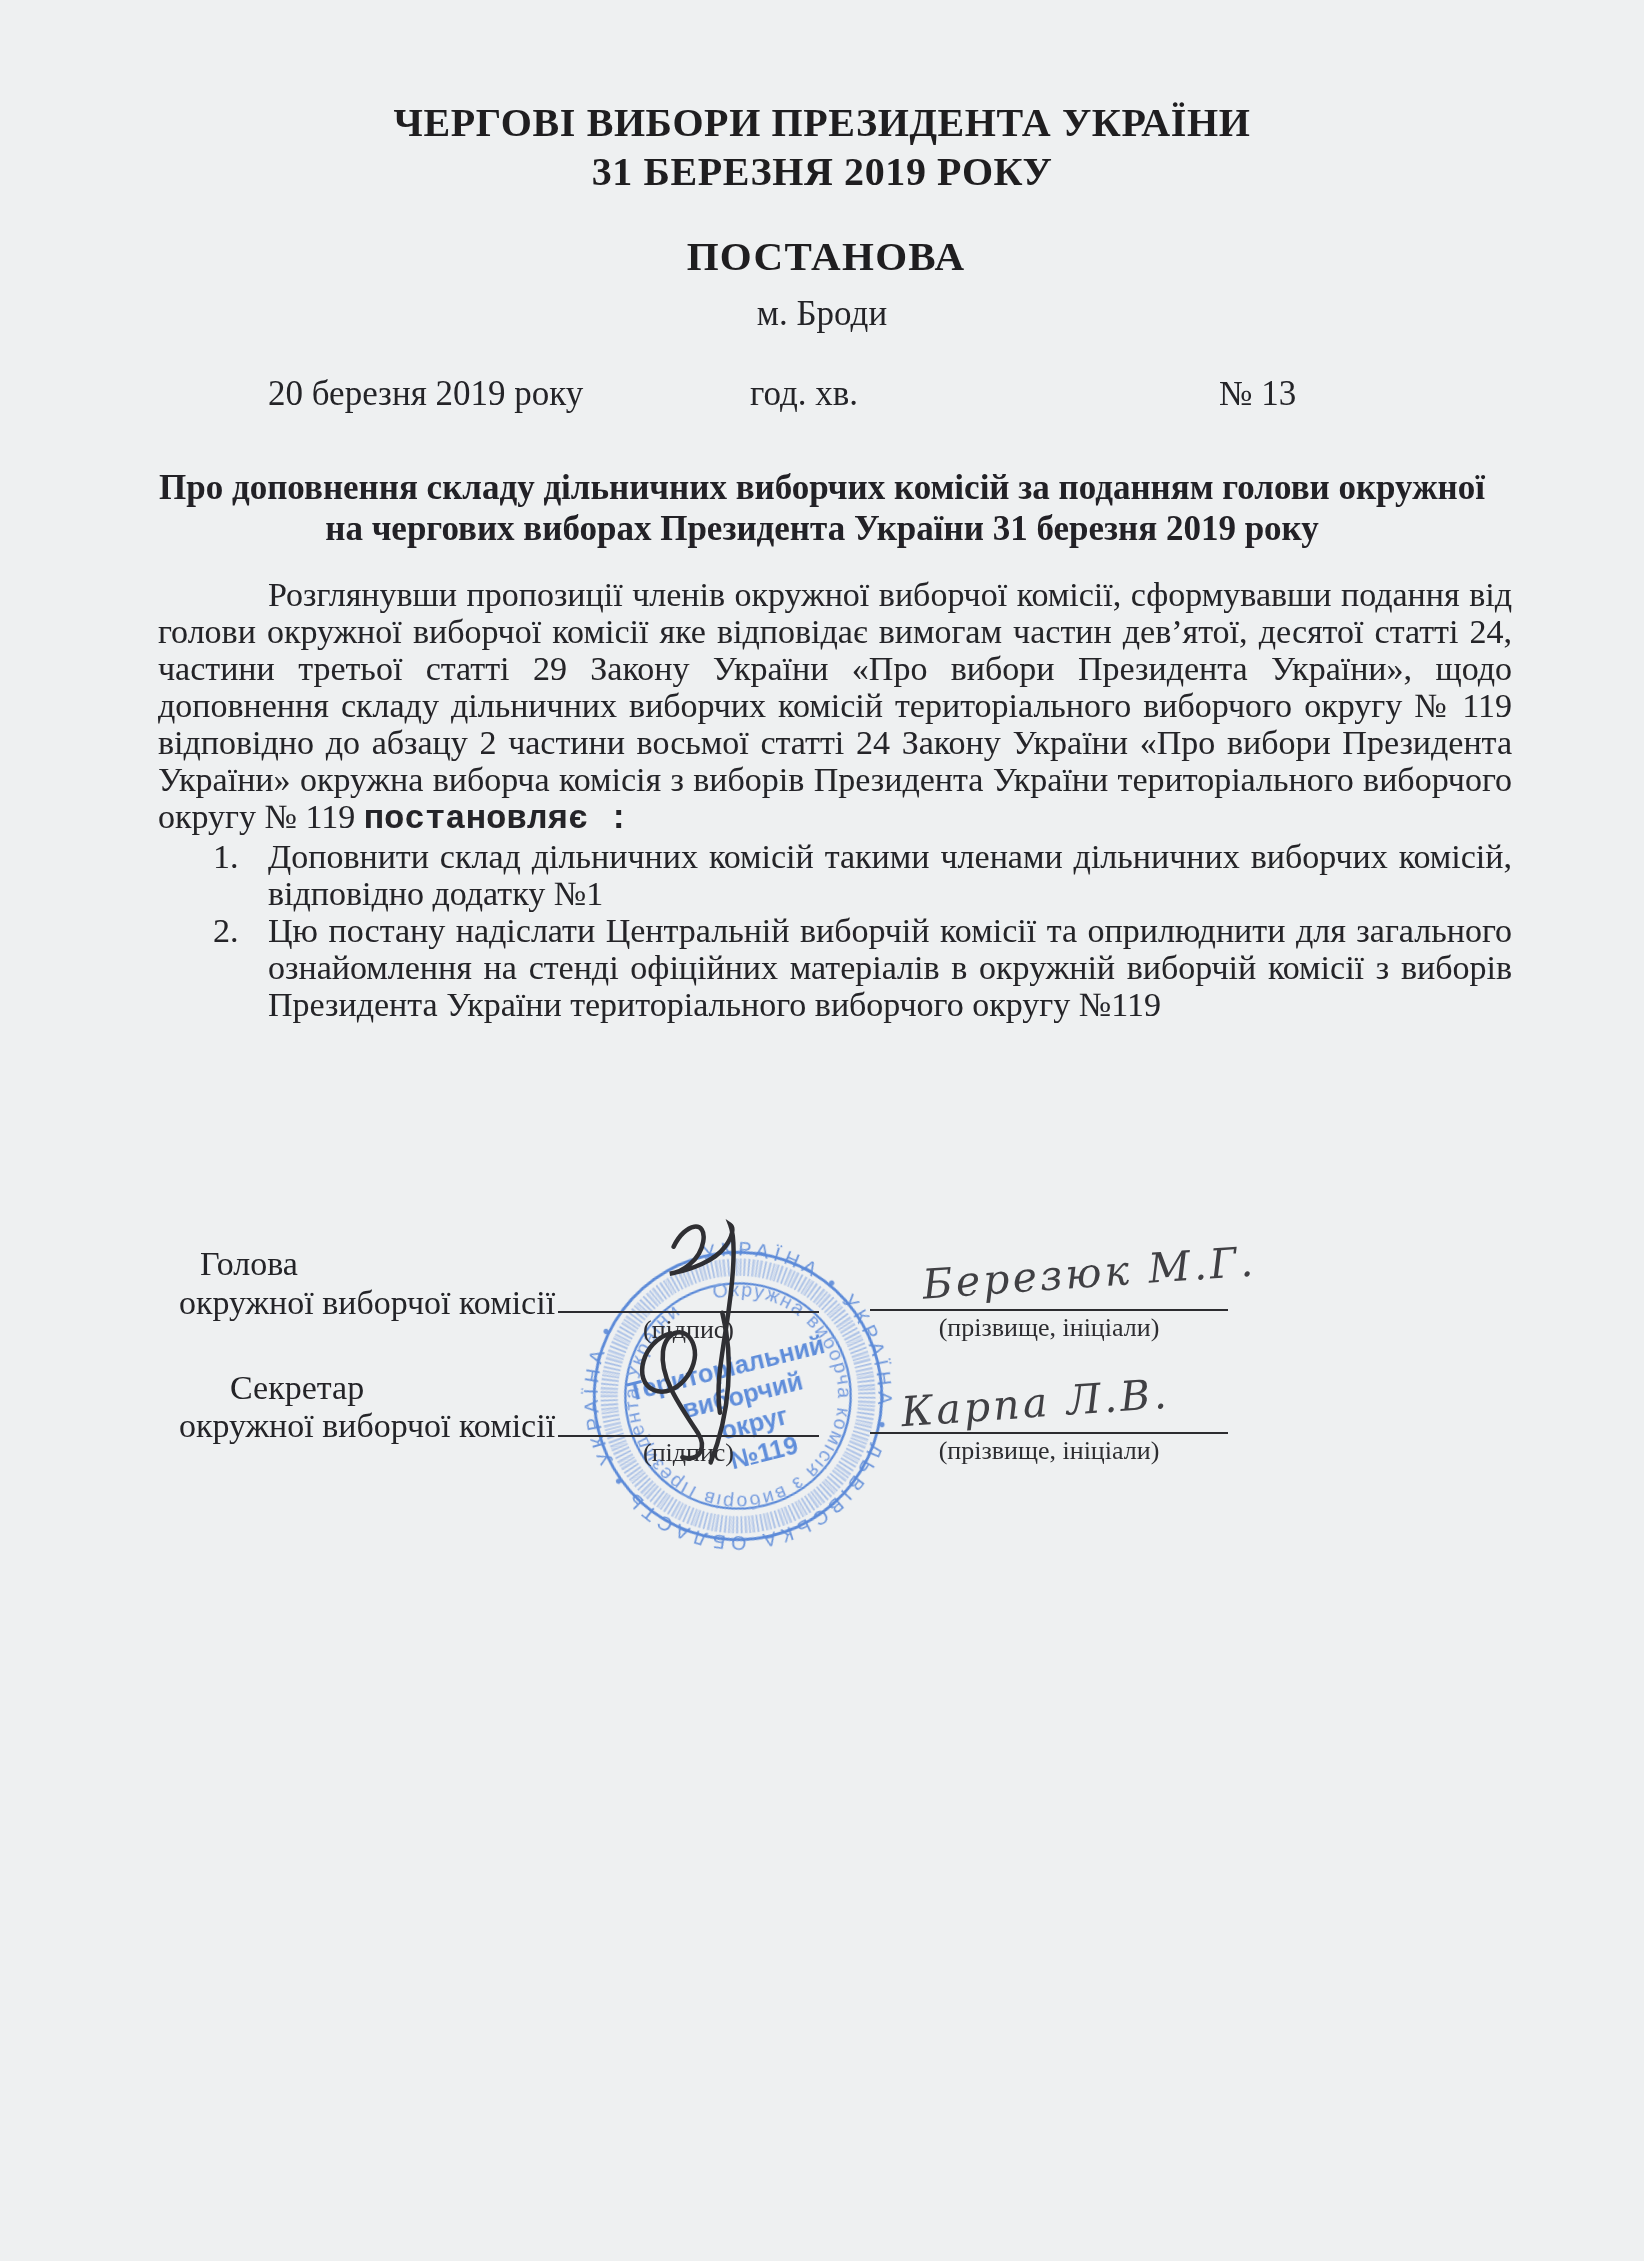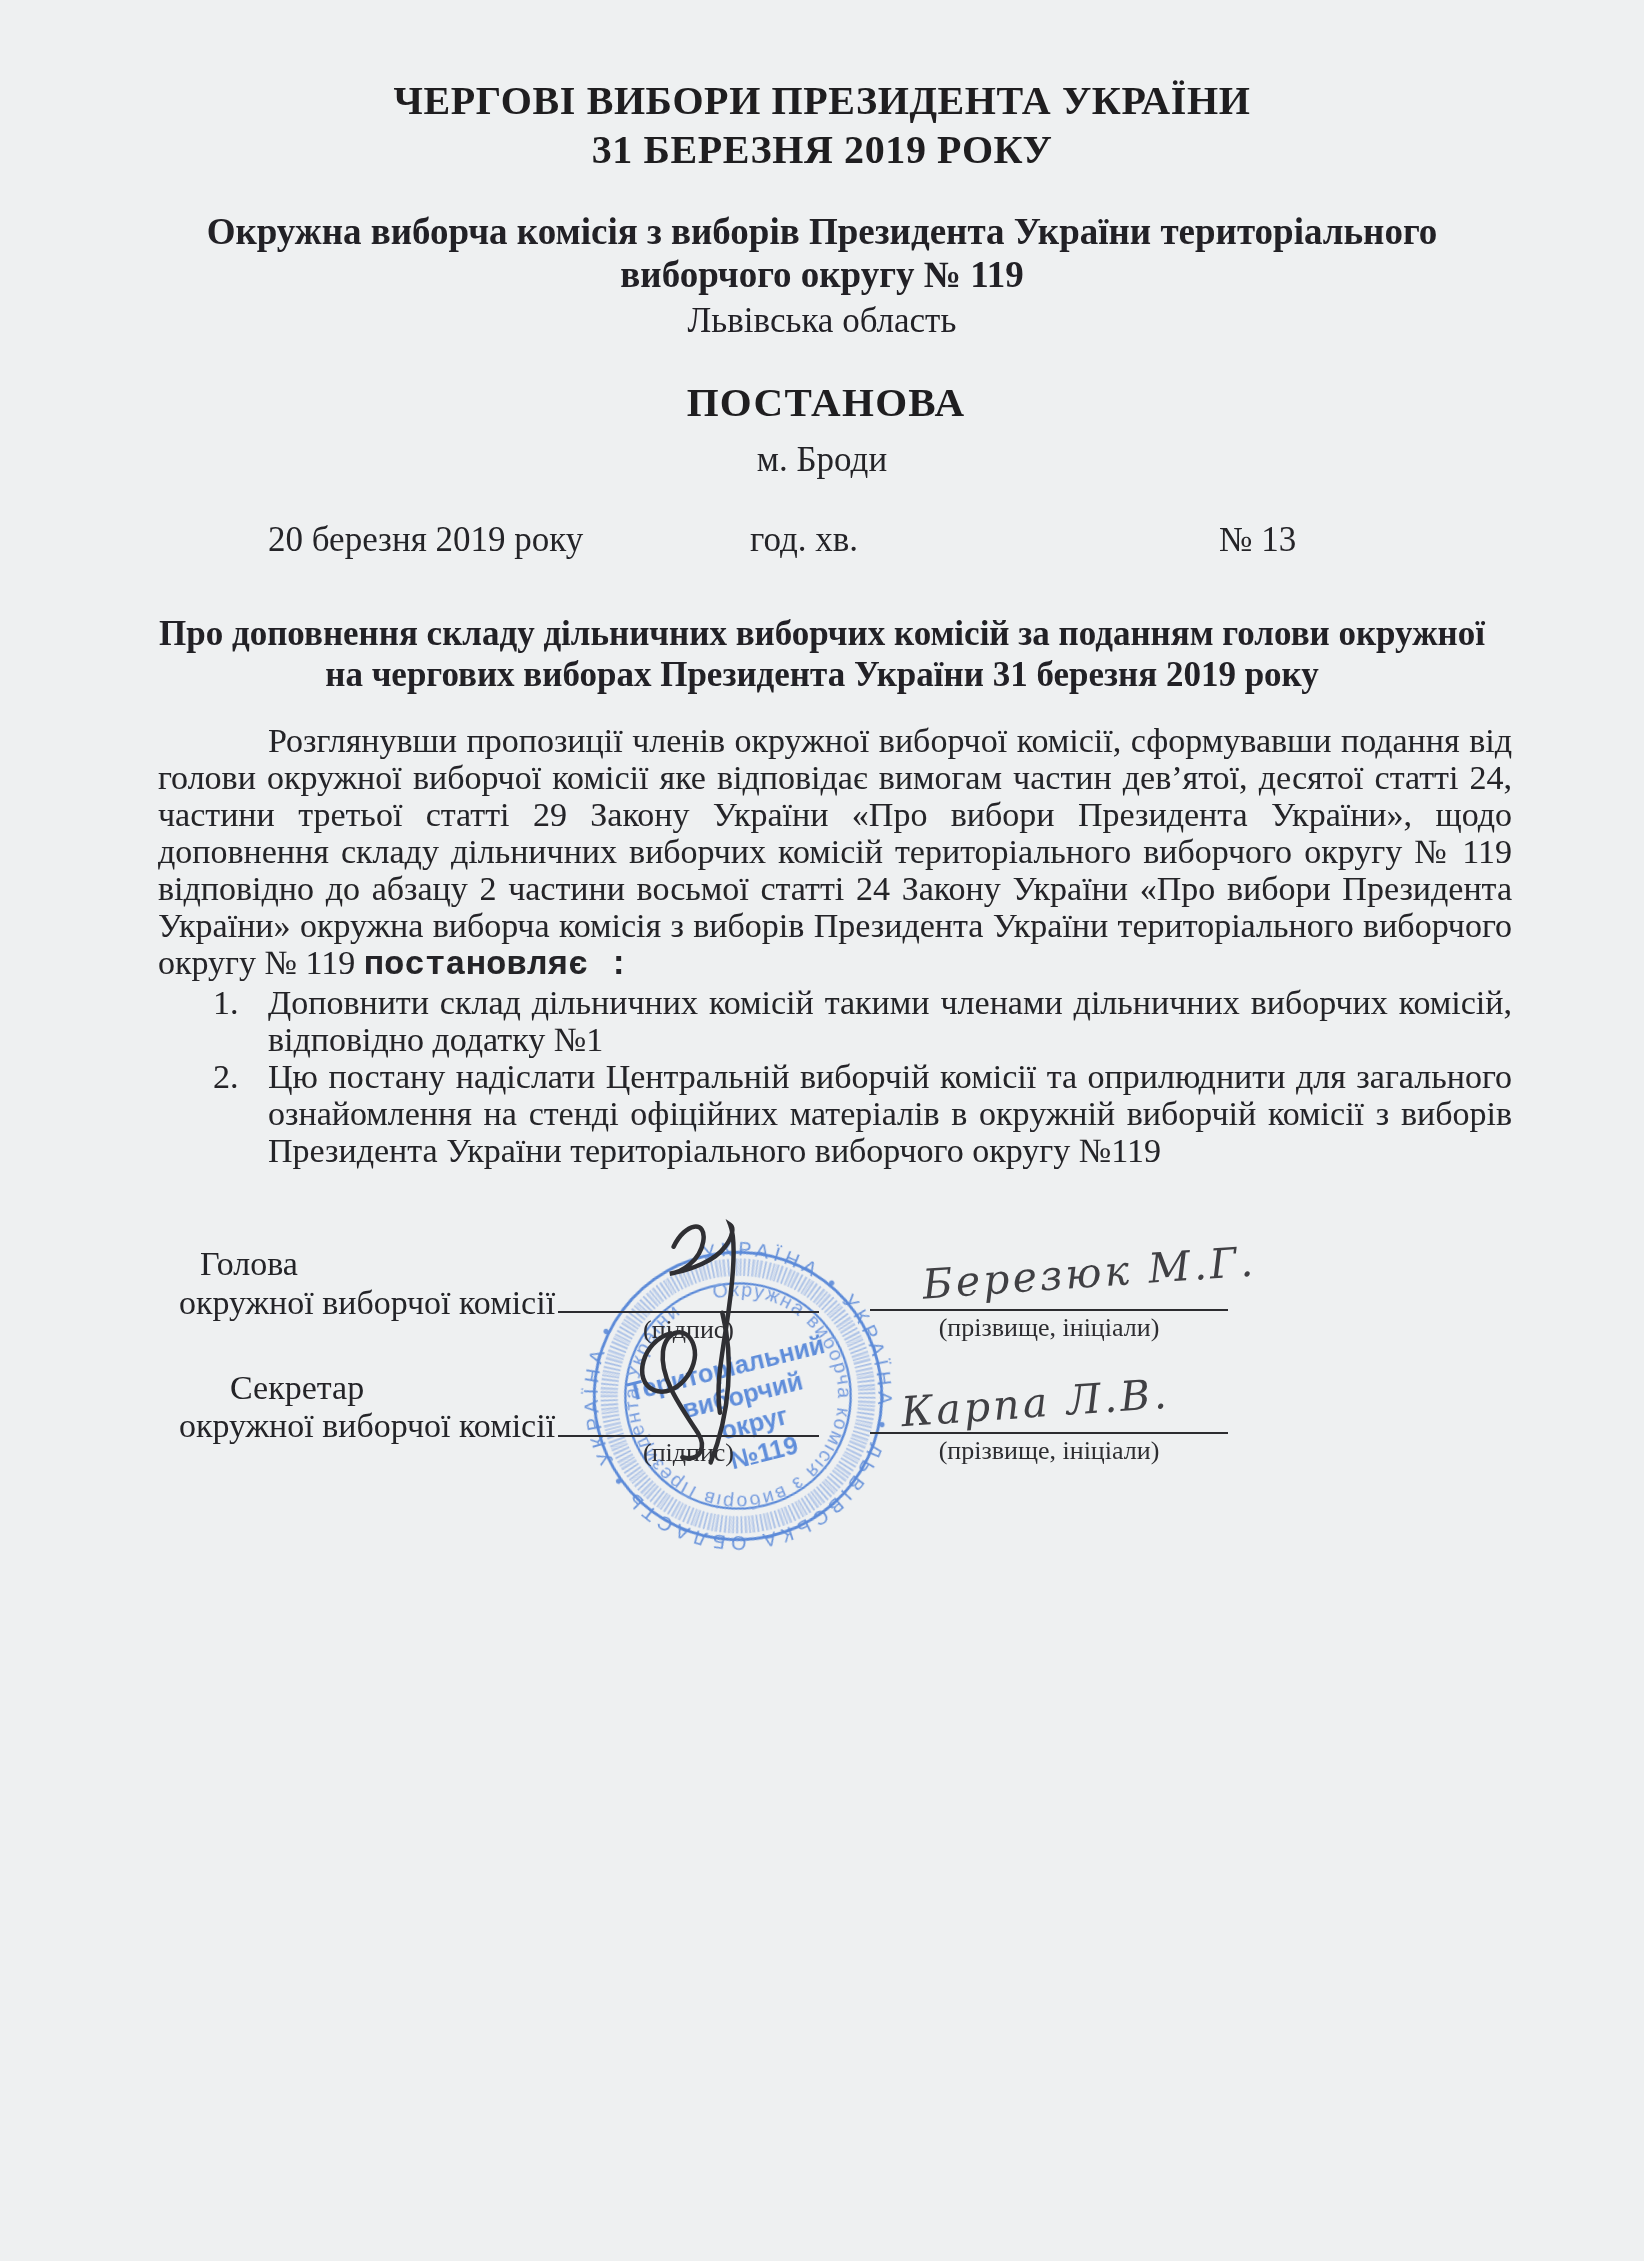--- a/index.html
+++ b/index.html
@@ -1,21 +1,21 @@
 <!DOCTYPE html>
 <html style="font-size:10.3px"><head>
 <meta charset="utf-8">
 <style>
   html,body{margin:0;padding:0;background:#eef0f1;}
   .page{
     position:relative;width:1644px;height:2261px;background:#eef0f1;
     font-family:"Liberation Serif","DejaVu Serif",serif;color:#242428;overflow:hidden;
   }
   .center{text-align:center;}
-  .title-block{padding-top:76px;font-weight:bold;font-size:40px;line-height:49px;color:#1f1e20;letter-spacing:0.6px;}
+  .title-block{padding-top:98px;font-weight:bold;font-size:40px;line-height:49px;color:#1f1e20;letter-spacing:0.6px;}
   .commission-block{margin-top:36px;font-weight:bold;font-size:37px;line-height:43px;color:#222126;}
   .region{margin-top:2.6px;font-weight:normal;font-size:35px;}
   .doctype{margin-top:36px;font-size:41px;font-weight:bold;letter-spacing:1.3px;color:#1f1e20;padding-left:8px;}
   .city{margin-top:14px;font-size:35px;}
   .date-row{position:relative;margin-top:40px;height:43px;font-size:35px;}
   .date-row .d1{position:absolute;left:268px;}
   .date-row .d2{position:absolute;left:750px;}
   .date-row .d3{position:absolute;left:1219px;}
   .subject{margin-top:50px;font-weight:bold;font-size:35px;line-height:41px;color:#222126;}
   .body-par{margin:27px 132px 0 158px;font-size:34px;line-height:37px;text-align:justify;text-indent:110px;
@@ -40,25 +40,20 @@
 </head>
 <body>
 
 <div class="page">
 
   <div class="center title-block">
     <div>ЧЕРГОВІ ВИБОРИ ПРЕЗИДЕНТА УКРАЇНИ</div>
     <div>31 БЕРЕЗНЯ 2019 РОКУ</div>
   </div>
 
-  <div class="center commission-block">
-    <div>Окружна виборча комісія з виборів Президента України територіального</div>
-    <div>виборчого округу № 119</div>
-    <div class="region">Львівська область</div>
-  </div>
 
   <div class="center doctype">ПОСТАНОВА</div>
   <div class="center city">м. Броди</div>
 
   <div class="date-row">
     <span class="d1">20 березня 2019 року</span>
     <span class="d2">год.  хв.</span>
     <span class="d3">№ 13</span>
   </div>
 

